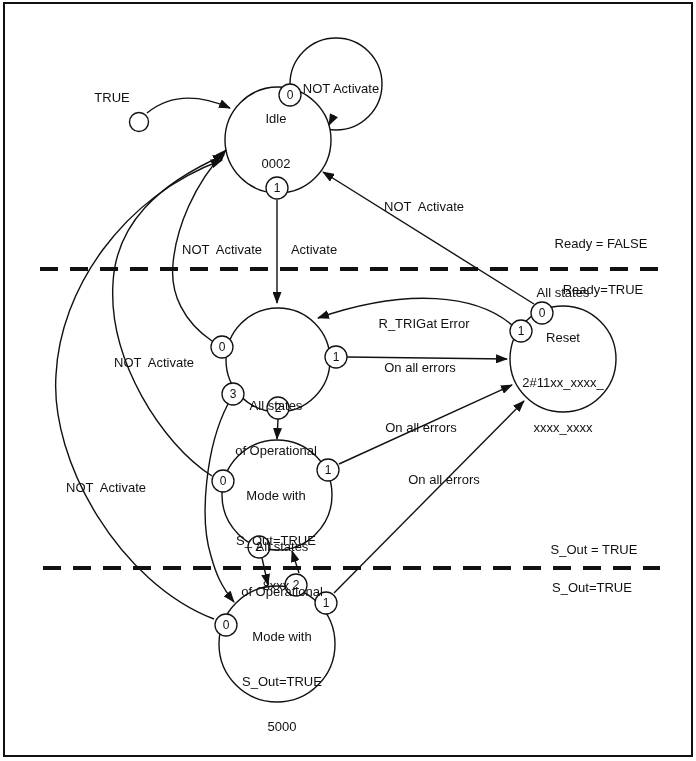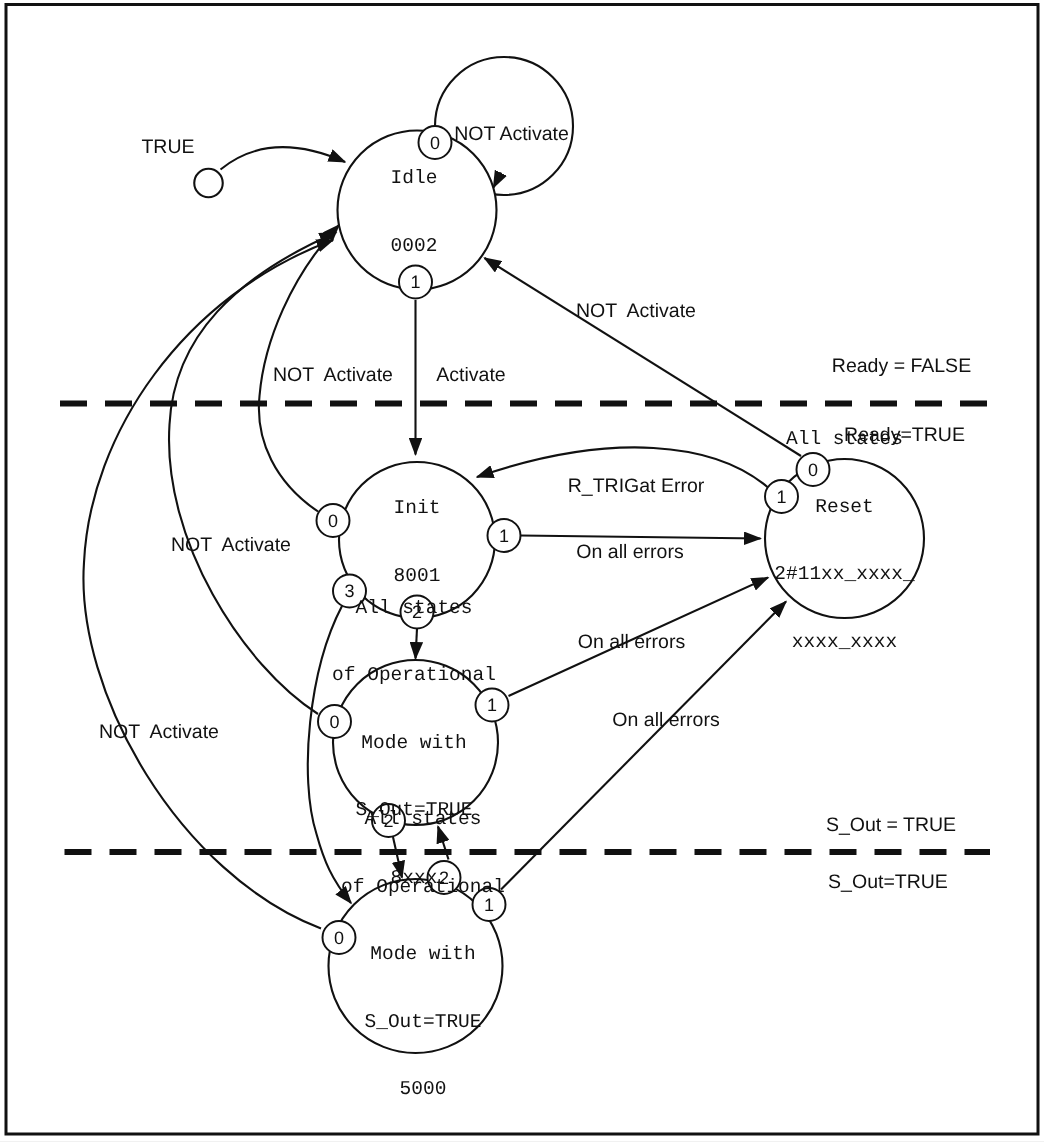--- a/index.html
+++ b/index.html
@@ -8,21 +8,21 @@
     font-family:"Liberation Sans","DejaVu Sans",sans-serif;color:#111;
     overflow:hidden;
   }
   #diagram-svg{position:absolute;left:0;top:0;}
   .lbl{
     position:absolute;transform:translate(-50%,-50%);
     font-size:13px;white-space:pre;line-height:14px;color:#111;
   }
   .state-text{
     position:absolute;transform:translate(-50%,-50%);
-    font-size:13px;line-height:15px;text-align:center;white-space:pre;color:#111;font-family:Liberation Mono, monospace;
+    font-size:13px;line-height:15px;text-align:center;white-space:pre;color:#111;
   }
   .port-num{
     position:absolute;transform:translate(-50%,-50%);
     font-size:12px;line-height:12px;color:#111;
   }
 </style>
 </head>
 <body>
 
 <div id="canvas">
@@ -111,24 +111,20 @@
   <div class="port-num" style="left:328px;top:470px">1</div>
   <div class="port-num" style="left:259px;top:547px">2</div>
   <div class="port-num" style="left:226px;top:625px">0</div>
   <div class="port-num" style="left:326px;top:603px">1</div>
   <div class="port-num" style="left:296px;top:585px">2</div>
 
   <div class="state-text" style="left:276px;top:141px">
     <div>Idle</div>
     <div>0002</div>
   </div>
-  <div class="state-text" style="left:278px;top:361px">
-    <div>Init</div>
-    <div>8001</div>
-  </div>
   <div class="state-text" style="left:563px;top:360px">
     <div>All states</div>
     <div>Reset</div>
     <div>2#11xx_xxxx_</div>
     <div>xxxx_xxxx</div>
   </div>
   <div class="state-text" style="left:276px;top:495px">
     <div>All states</div>
     <div>of Operational</div>
     <div>Mode with</div>

